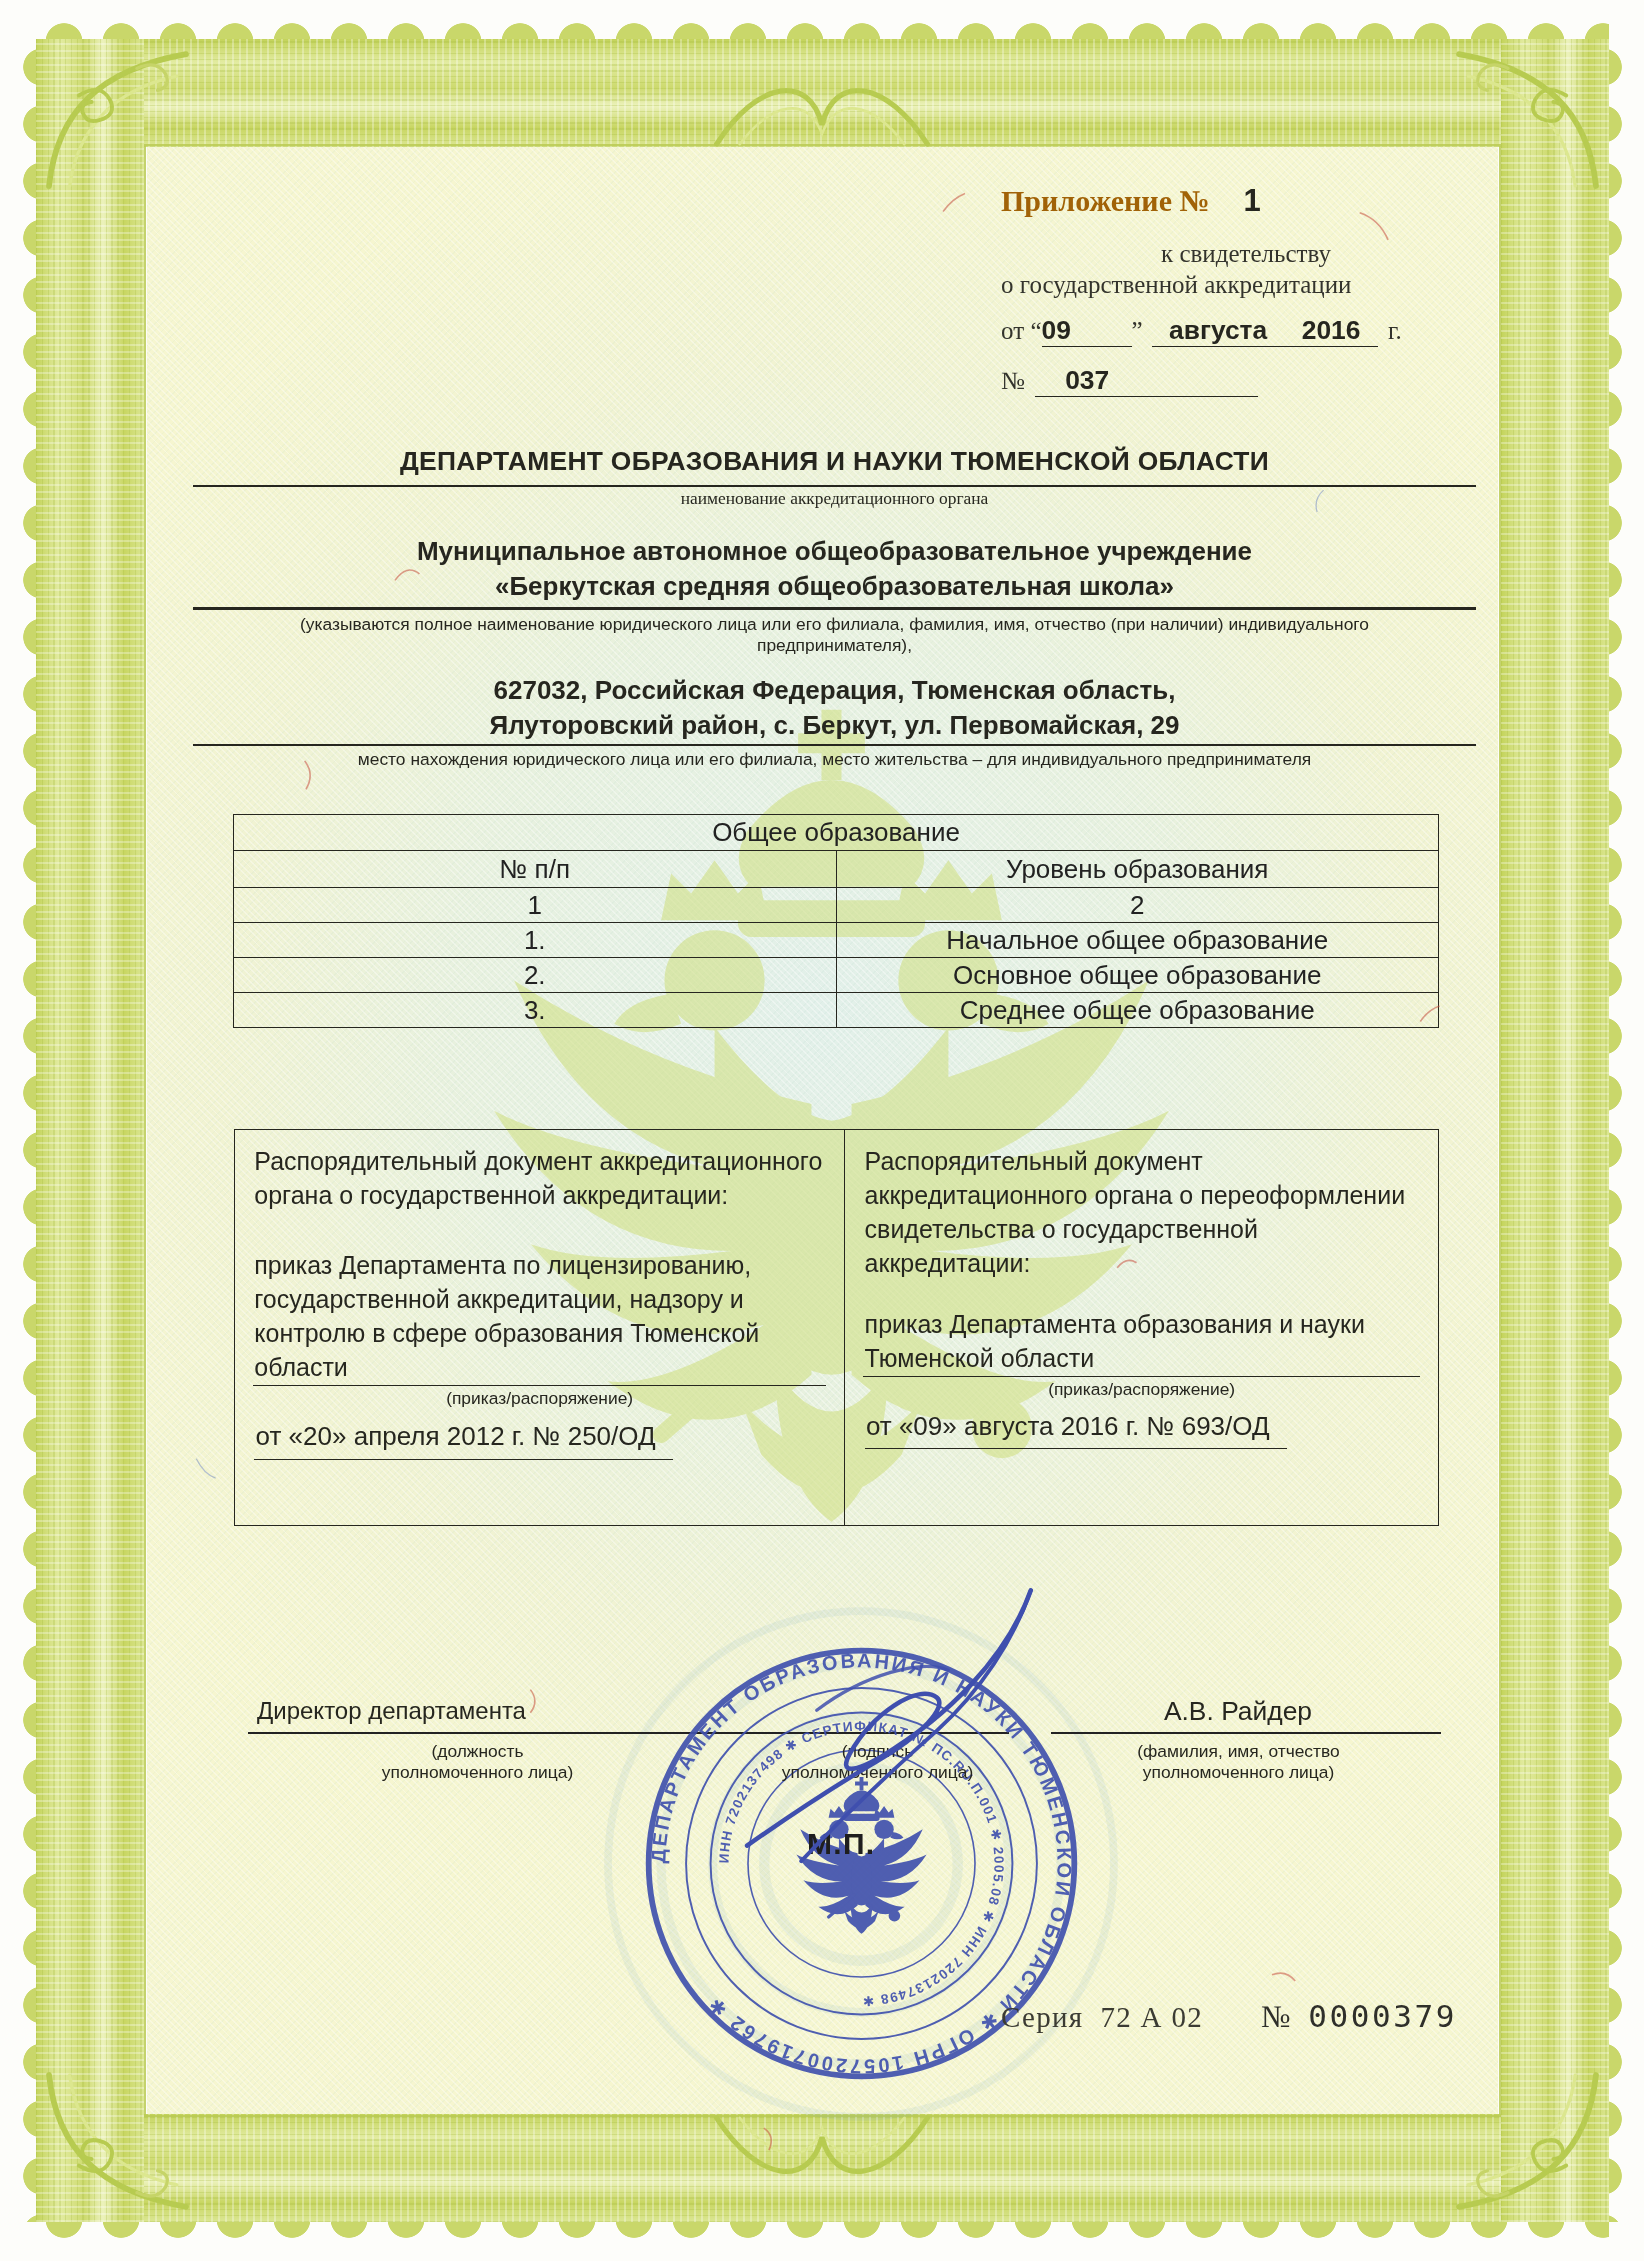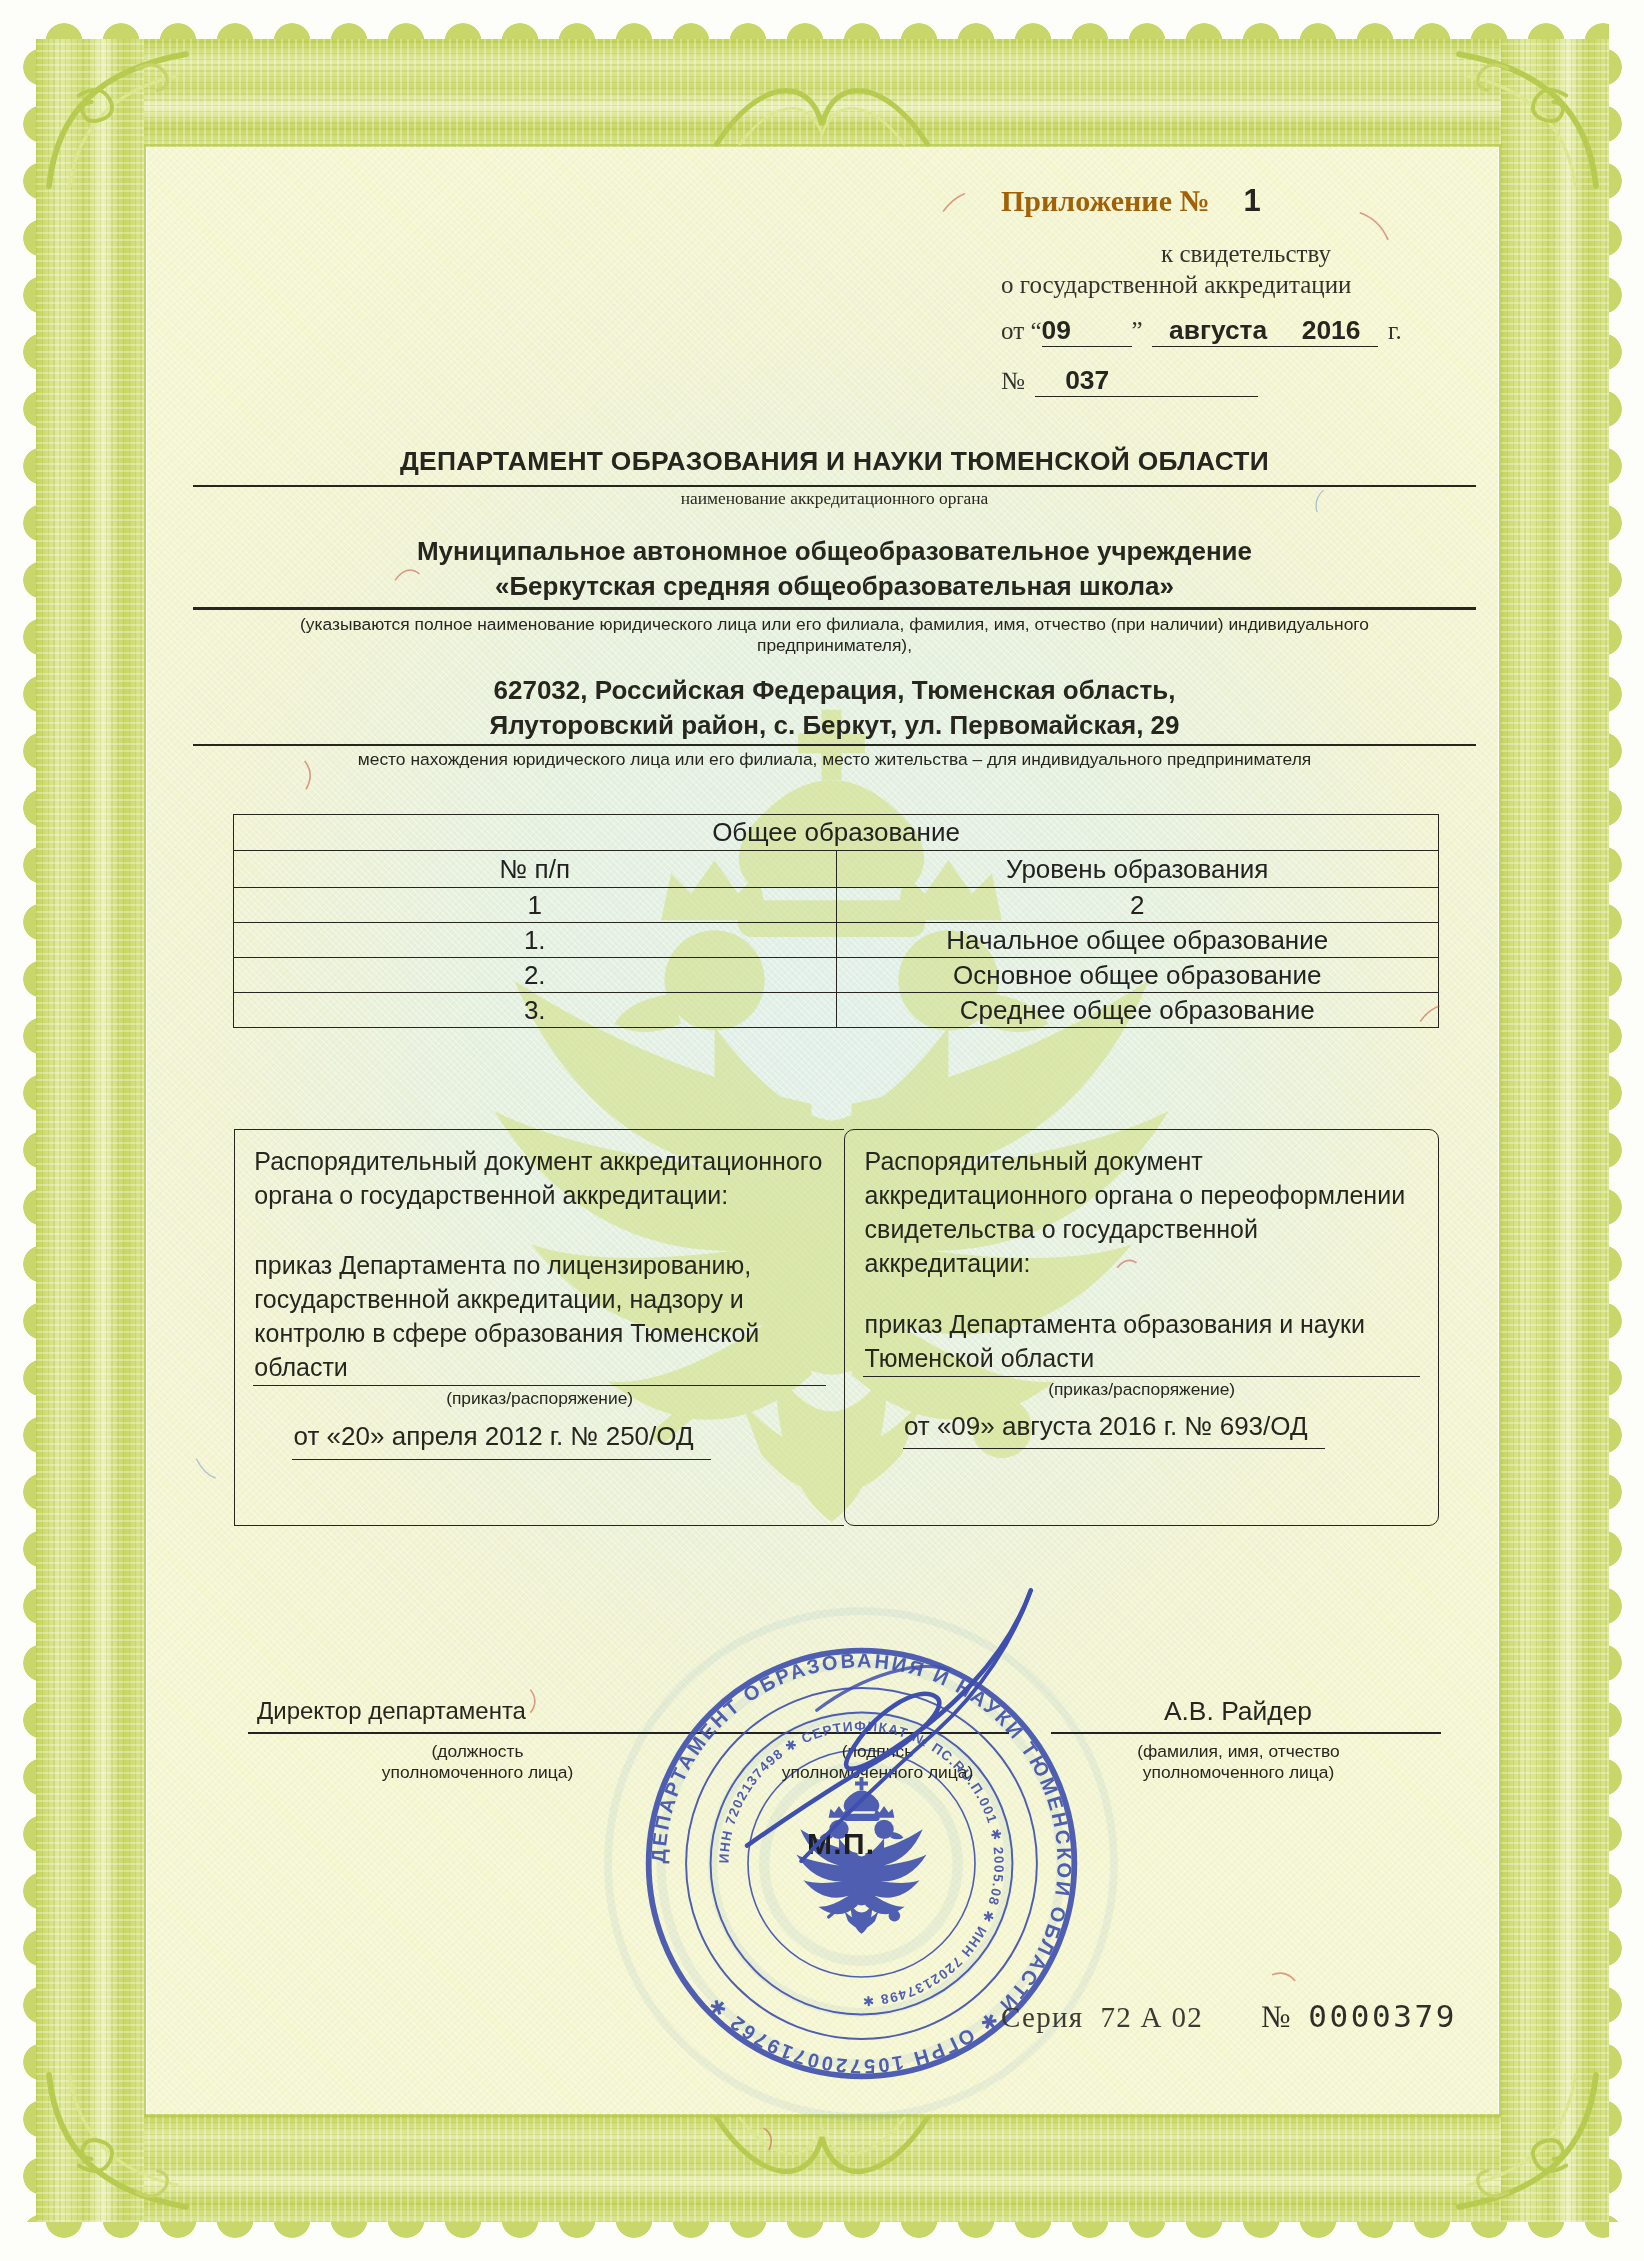--- a/index.html
+++ b/index.html
@@ -62,21 +62,21 @@
   .apx-num1{font:700 31px/37px "Liberation Sans","DejaVu Sans",sans-serif;margin-left:34px;color:#26261f;}
 
   
   table.levels{border-collapse:collapse;width:1206px;table-layout:fixed;}
   table.levels td{border:1.9px solid #26261f;text-align:center;vertical-align:middle;
       font:400 26px "Liberation Sans","DejaVu Sans",sans-serif;color:#222;padding:0;}
   
   .obox{border:1.9px solid #26261f;box-sizing:border-box;padding:14px 19.3px 0 19.3px;}
   .obox .cap-rule{border-top:1.9px solid #26261f;margin:0 -1.3px;}
   .ovalue{display:inline-block;border-bottom:1.9px solid #26261f;padding:0 17px 5.2px 1.3px;
-          font:400 26px/34px "Liberation Sans","DejaVu Sans",sans-serif;margin-left:38px;}
+          font:400 26px/34px "Liberation Sans","DejaVu Sans",sans-serif;}
 
   .sigline{position:absolute;height:1.9px;background:#222;z-index:4;}
   .z8{z-index:8;}
   #mp{font:700 30px "Liberation Sans","DejaVu Sans",sans-serif;letter-spacing:1.3px;color:#1e1e1e;}
 
   #serial{left:1001px;top:1998px;display:flex;align-items:baseline;gap:17px;z-index:8;}
   #serial .ser{font:400 29px "Liberation Serif","DejaVu Serif",serif;color:#3b3b33;letter-spacing:1.3px;}
   #serial .num{font:400 31px "DejaVu Sans Mono","Liberation Mono",monospace;color:#2f2f2a;letter-spacing:2.6px;margin-left:41px;}
   svg{display:block;}
 </style>
@@ -250,21 +250,21 @@
   <div class="obox" style="width:624px;border-right:none;">
     <div class="t-reg">Распорядительный документ аккредитационного органа о государственной аккредитации:</div>
     <div style="height:36px;"></div>
     <div class="t-reg">приказ Департамента по лицензированию, государственной аккредитации, надзору и контролю в сфере образования Тюменской области</div>
     <div class="cap-rule" style="margin-top:1.3px;"></div>
     <div class="t-cap center" style="margin-top:1.9px;">(приказ/распоряжение)</div>
     <div style="margin-top:10.3px;">
       <span class="ovalue">от «20» апреля 2012 г. № 250/ОД</span>
     </div>
   </div>
-  <div class="obox" style="width:608px;border-radius:10px;">
+  <div class="obox" style="width:608px;">
     <div class="t-reg">Распорядительный документ аккредитационного органа о переоформлении свидетельства о государственной аккредитации:</div>
     <div style="height:27px;"></div>
     <div class="t-reg">приказ Департамента образования и науки Тюменской области</div>
     <div class="cap-rule" style="margin-top:1.3px;"></div>
     <div class="t-cap center" style="margin-top:1.9px;">(приказ/распоряжение)</div>
     <div style="margin-top:9px;">
       <span class="ovalue">от «09» августа 2016 г. № 693/ОД</span>
     </div>
   </div>
 </div>

